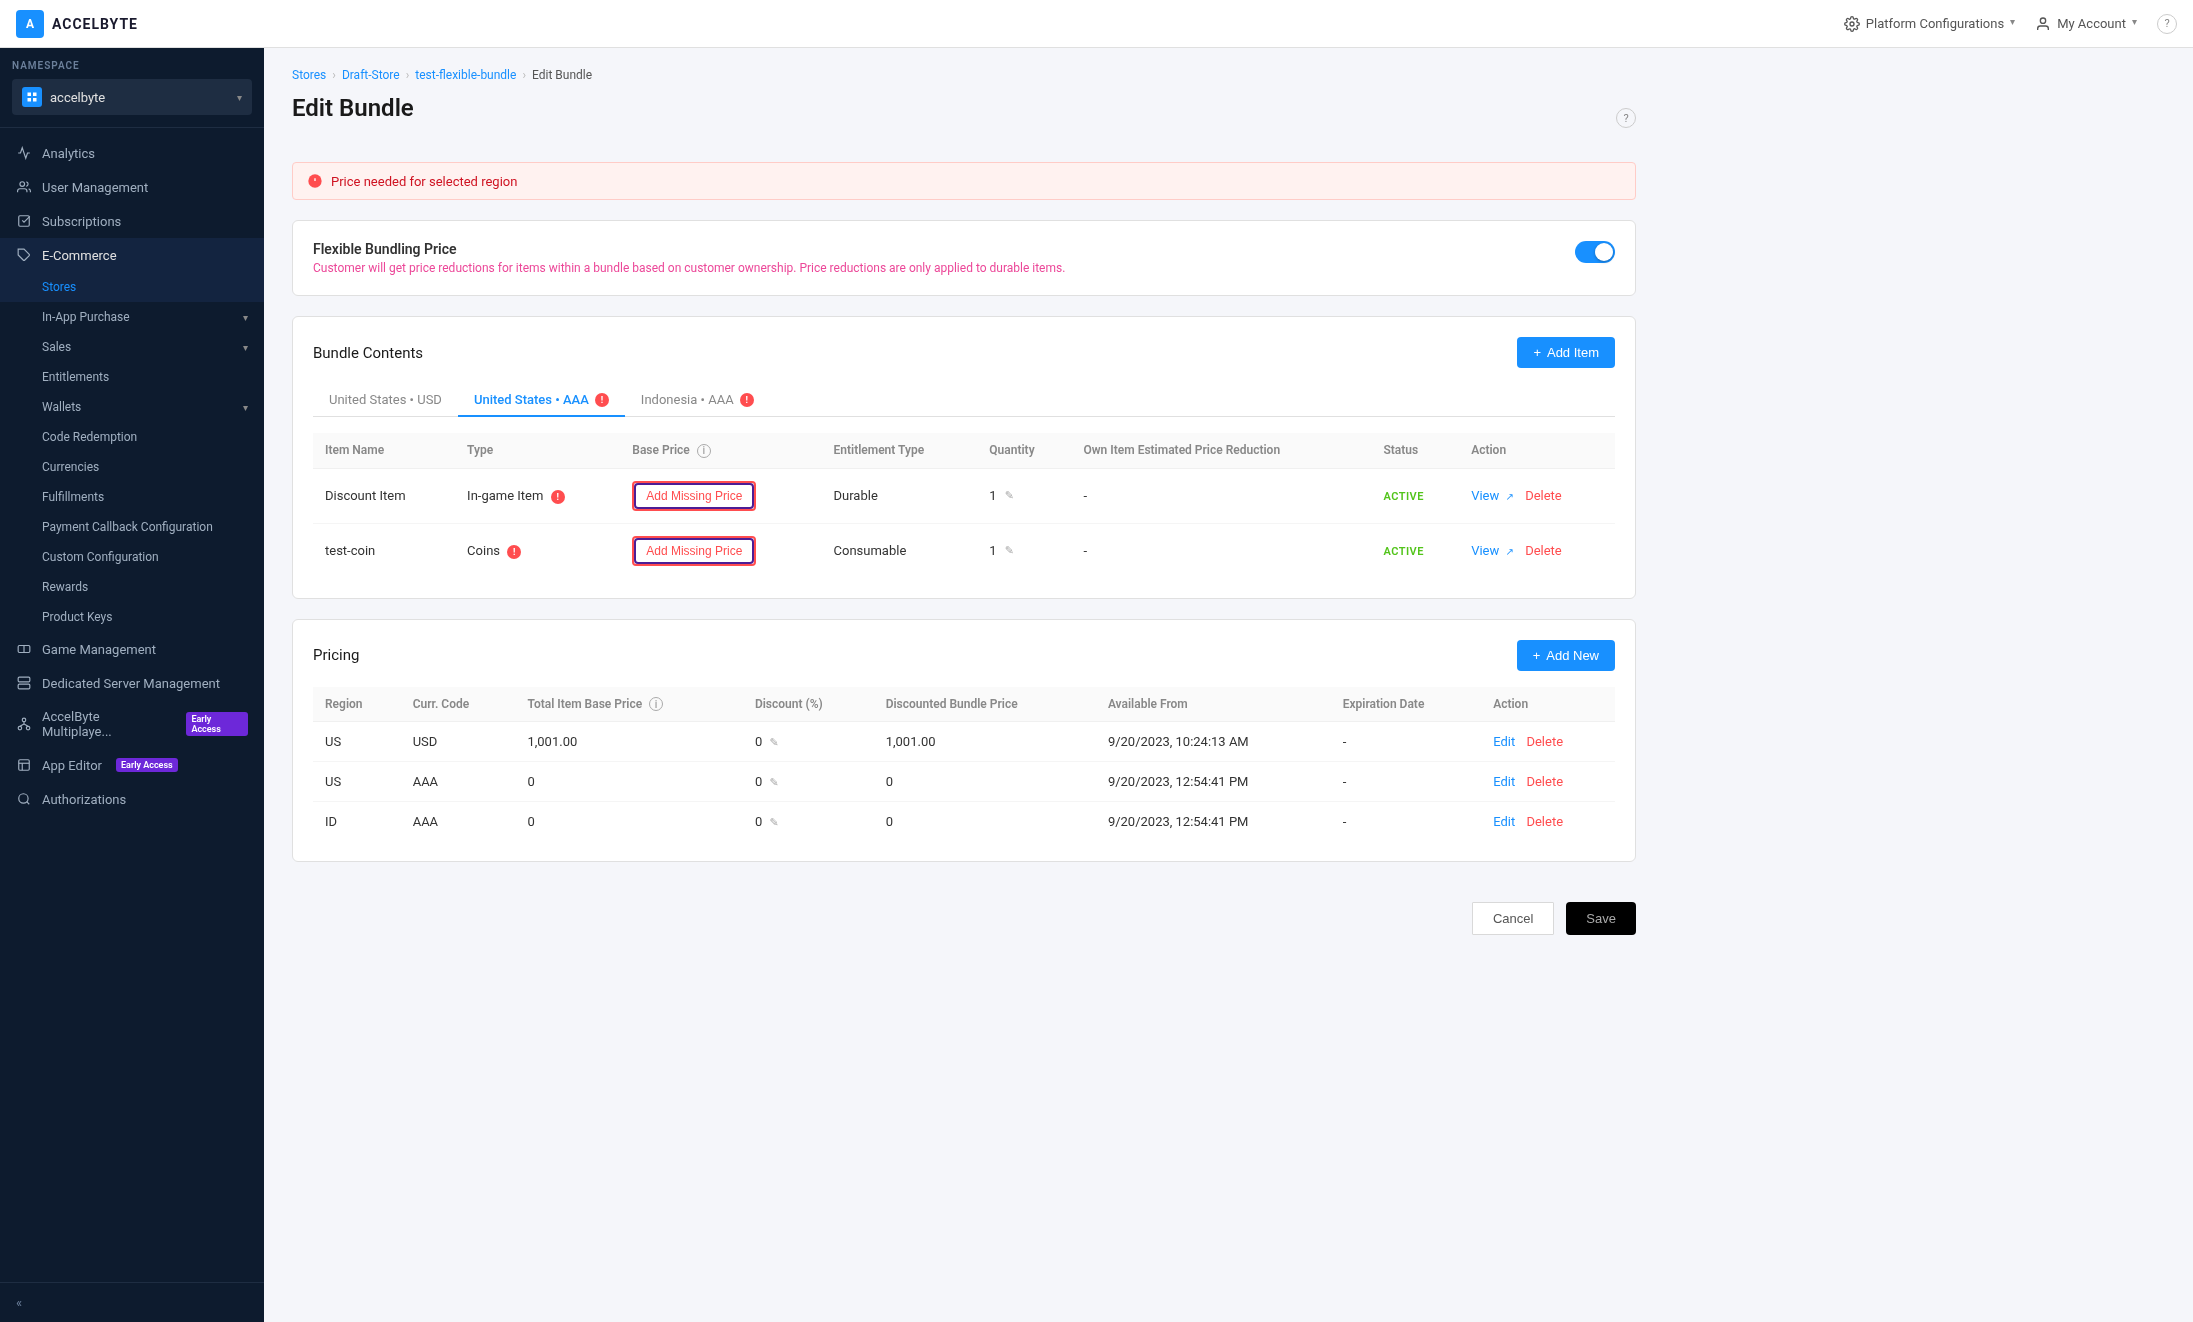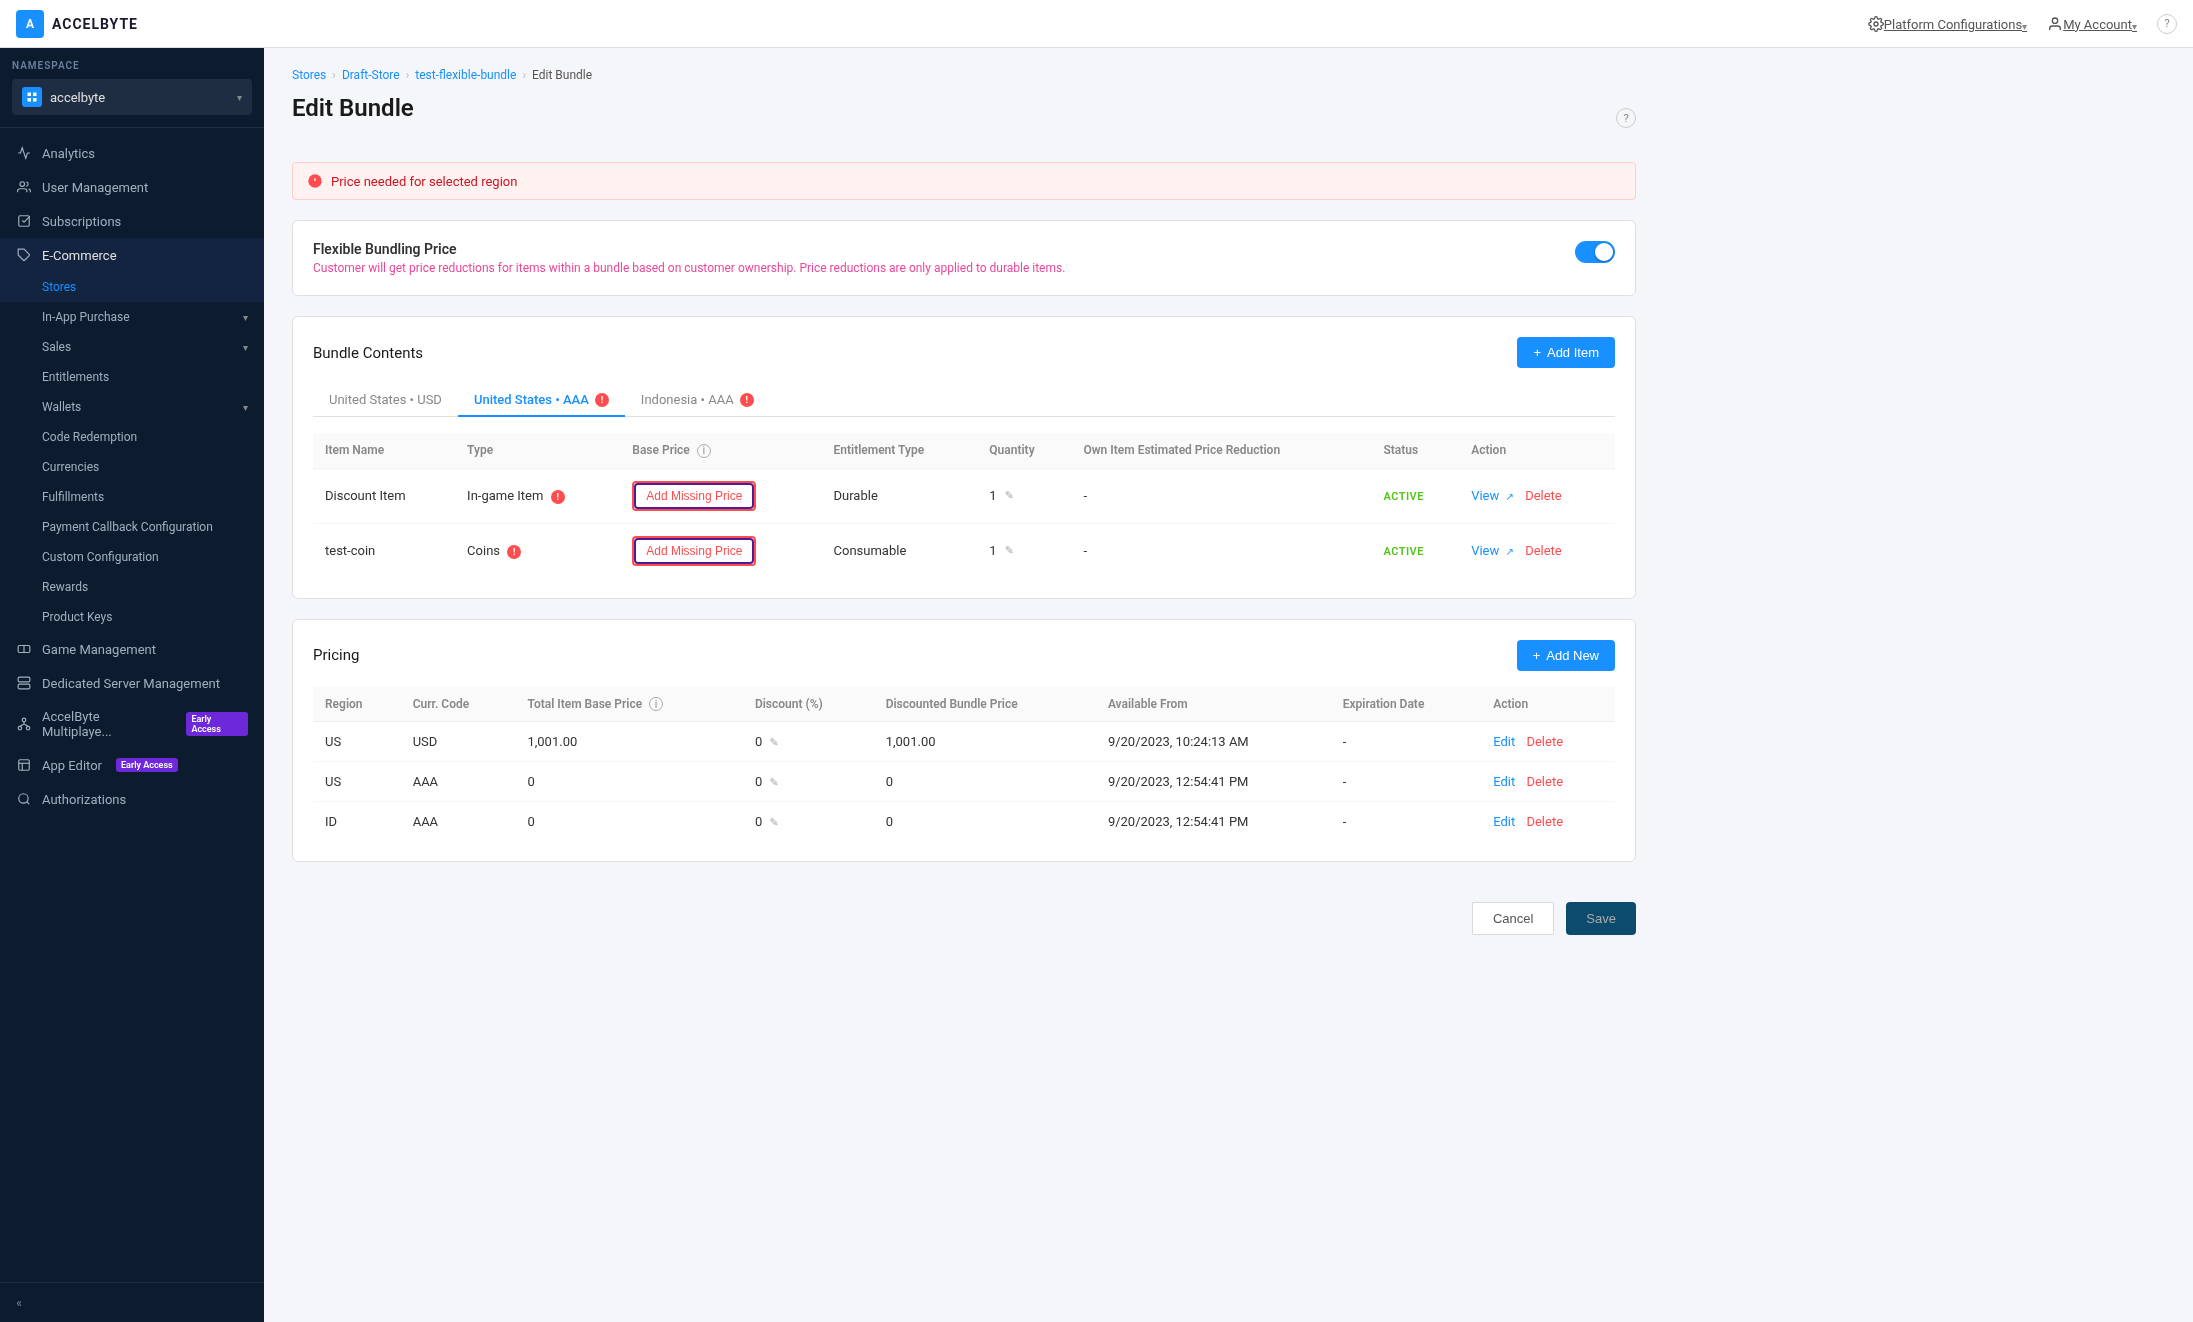--- a/index.html
+++ b/index.html
@@ -4,21 +4,21 @@
   <style>
     * { box-sizing: border-box; margin: 0; padding: 0; }
     body { font-family: -apple-system, BlinkMacSystemFont, 'Segoe UI', Roboto, sans-serif; font-size: 13px; background: #f5f6fa; color: #333; display: flex; flex-direction: column; height: 100vh; overflow: hidden; }
 
     
     .navbar { background: #fff; border-bottom: 1px solid #e0e0e0; height: 48px; display: flex; align-items: center; padding: 0 16px; justify-content: space-between; flex-shrink: 0; }
     .navbar-left { display: flex; align-items: center; gap: 8px; }
     .logo-icon { width: 28px; height: 28px; background: #1890ff; border-radius: 4px; display: flex; align-items: center; justify-content: center; color: white; font-weight: bold; font-size: 12px; }
     .logo-text { font-weight: 700; font-size: 14px; color: #1a1a2e; letter-spacing: 1px; }
     .navbar-right { display: flex; align-items: center; gap: 20px; }
-    .navbar-item { display: flex; align-items: flex-end; color: #555; font-size: 13px; cursor: pointer; text-decoration: underline; }
+    .navbar-item { display: flex; align-items: flex-start; gap: 6px; color: #555; font-size: 13px; cursor: pointer; }
 
     
     .main-layout { display: flex; flex: 1; overflow: hidden; }
 
     
     .sidebar { width: 264px; background: #0d1b2e; color: #ccc; flex-shrink: 0; display: flex; flex-direction: column; overflow-y: auto; }
     .namespace-section { padding: 12px; border-bottom: 1px solid #1e2d42; }
     .namespace-label { font-size: 10px; color: #6b7f9a; font-weight: 600; letter-spacing: 1px; margin-bottom: 8px; }
     .namespace-selector { background: #1e2d42; border-radius: 4px; padding: 8px 10px; display: flex; align-items: center; justify-content: space-between; cursor: pointer; }
     .namespace-selector-left { display: flex; align-items: center; gap: 8px; }
@@ -82,21 +82,21 @@
     .link-blue { color: #1890ff; text-decoration: none; cursor: pointer; }
     .link-red { color: #ff4d4f; text-decoration: none; cursor: pointer; margin-left: 8px; }
 
     .add-missing-price { border: 2px solid #4c1d95; color: #ff4d4f; background: white; border-radius: 4px; padding: 4px 10px; font-size: 12px; cursor: pointer; font-weight: 500; }
 
     .edit-icon { color: #aaa; cursor: pointer; margin-left: 4px; font-size: 11px; }
     .quantity-cell { display: flex; align-items: center; gap: 4px; }
 
     .footer-actions { display: flex; justify-content: flex-end; gap: 12px; margin-top: 24px; padding: 16px 0; }
     .btn-cancel { background: white; border: 1px solid #d9d9d9; color: #555; border-radius: 1px; padding: 8px 20px; font-size: 13px; cursor: pointer; }
-    .btn-save { background: #0c4a6e; border: none; color: #aaa; border-radius: 4px; padding: 8px 20px; font-size: 13px; cursor: not-allowed; }
+    .btn-save { background: #000000; border: none; color: #aaa; border-radius: 4px; padding: 8px 20px; font-size: 13px; cursor: not-allowed; }
 
     .info-icon { display: inline-flex; align-items: center; justify-content: center; width: 14px; height: 14px; border: 1px solid #aaa; border-radius: 50%; color: #aaa; font-size: 10px; margin-left: 4px; cursor: pointer; }
 
     .chevron-icon { font-size: 10px; color: #888; }
     .external-icon { font-size: 10px; margin-left: 3px; }
 
     .help-icon { width: 20px; height: 20px; border: 1px solid #ccc; border-radius: 50%; display: flex; align-items: center; justify-content: center; color: #888; font-size: 11px; cursor: pointer; }
 
     ::-webkit-scrollbar { width: 6px; height: 6px; }
     ::-webkit-scrollbar-track { background: transparent; }

